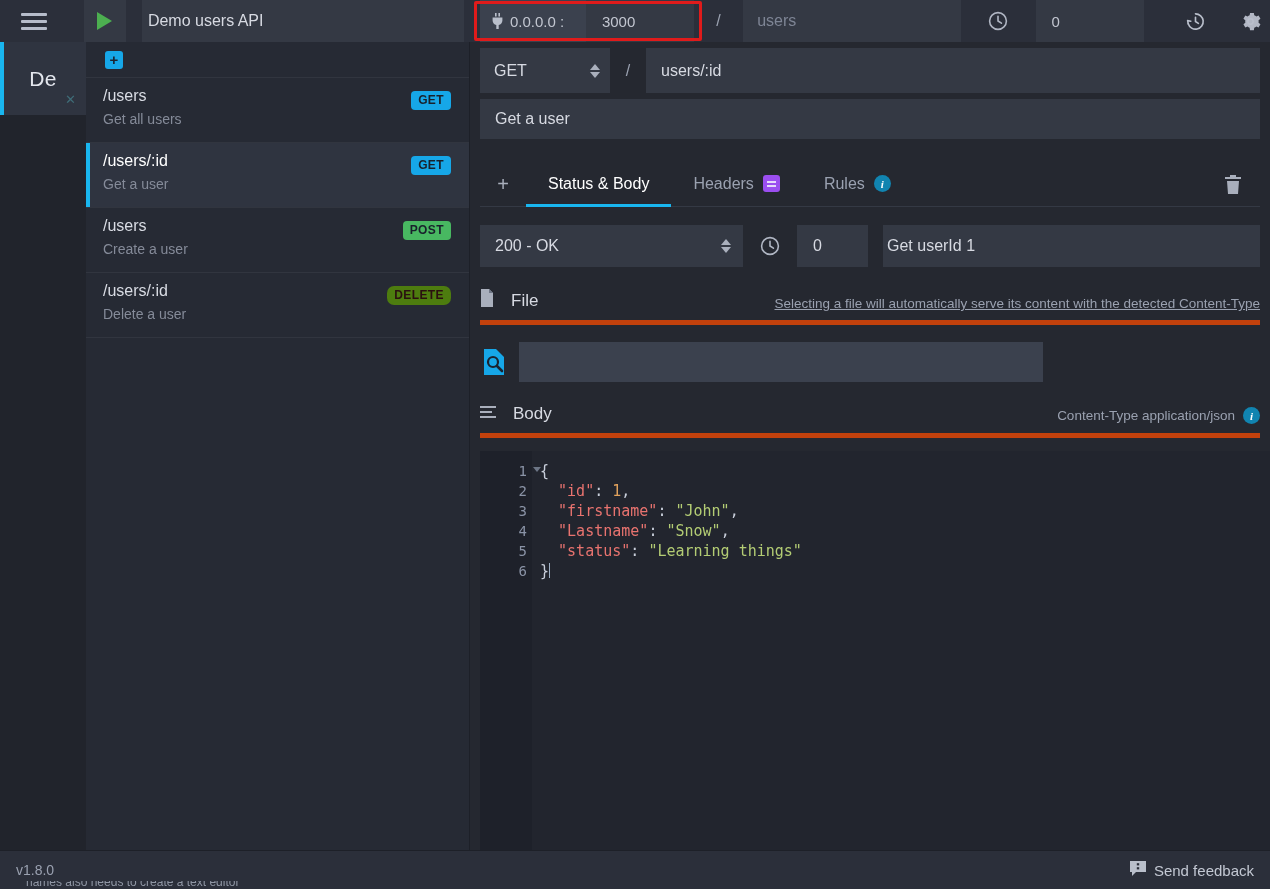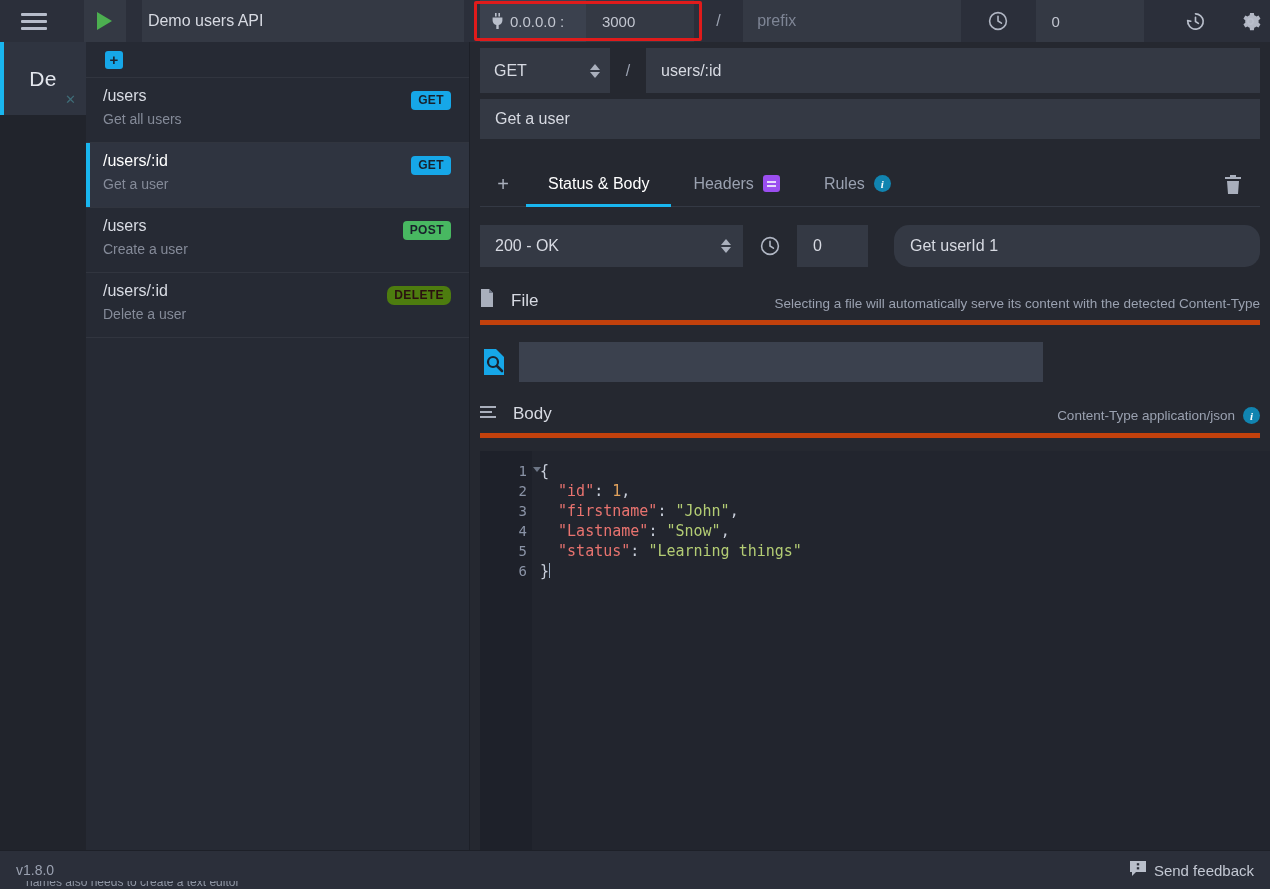--- a/index.html
+++ b/index.html
@@ -80,26 +80,26 @@
   .badge-hdr { width: 17px; height: 17px; border-radius: 3px; background: #9b4ef0; display: flex; align-items: center; justify-content: center; }
   .badge-hdr i { display: block; width: 9px; height: 2px; background: #e6d9fb; box-shadow: 0 4px 0 #e6d9fb; margin-top: -3px; }
   .badge-info { width: 17px; height: 17px; border-radius: 50%; background: #1184b0; color: #ffffff; font-size: 11px; font-weight: bold; font-style: italic; display: flex; align-items: center; justify-content: center; font-family: "Liberation Serif", serif; }
   .tabs-gap { flex: 1 1 auto; }
   .trash { width: 54px; display: flex; align-items: center; justify-content: center; cursor: pointer; }
 
   .row-status { height: 42px; margin: 18px 10px 0; display: flex; align-items: stretch; flex: 0 0 42px; }
   .sel-status { width: 263px; background: #343944; display: flex; align-items: center; justify-content: space-between; padding: 0 12px 0 15px; font-size: 16px; color: #d7dae2; cursor: pointer; }
   .st-clock { width: 54px; display: flex; align-items: center; justify-content: center; }
   .inp-lat { width: 71px; background: #343944; display: flex; align-items: center; padding-left: 16px; font-size: 16px; color: #d7dae2; cursor: text; }
-  .inp-label { flex: 1 1 auto; background: #343944; margin-left: 26px; display: flex; align-items: center; padding-left: 16px; font-size: 16px; color: #d7dae2; cursor: text; border-radius: 15px; }
+  .inp-label { flex: 1 1 auto; background: #343944; margin-left: 15px; display: flex; align-items: center; padding-left: 4px; font-size: 16px; color: #d7dae2; cursor: text; }
 
   .sect { margin: 22px 10px 0; flex: 0 0 auto; }
   .sect-head { display: flex; align-items: flex-end; gap: 17px; border-bottom: 5px solid #c2410c; padding-bottom: 9px; }
   .sect-title { font-size: 17px; color: #d7dae2; }
-  .sect-hint { margin-left: auto; font-size: 13.5px; color: #9aa1b0; }
+  .sect-hint { margin-left: auto; font-size: 13.5px; color: #9aa1b0; text-decoration: underline; }
   .sect-ct { margin-left: auto; display: flex; align-items: center; gap: 8px; font-size: 13.5px; color: #9aa1b0; }
 
   .file-row { display: flex; align-items: center; gap: 12px; margin: 17px 10px 0; flex: 0 0 auto; }
   .file-pick { width: 27px; display: flex; align-items: center; justify-content: center; cursor: pointer; }
   .file-inp { width: 524px; height: 40px; background: #3b414e; cursor: text; }
 
   
   .editor { margin: 13px 0 0 10px; flex: 1 1 auto; display: flex; background: #22252e; min-height: 0; overflow: hidden; }
   .gutter { width: 52px; flex: 0 0 52px; background: #1e212a; text-align: right; padding: 10px 0 0 0; font-family: "DejaVu Sans Mono", monospace; font-size: 14px; color: #8a93a6; }
   .gutter .gl { height: 20px; line-height: 20px; padding-right: 5px; position: relative; }
@@ -143,21 +143,21 @@
               <path d="M4 0h1.6v3.6H4zM7.4 0H9v3.6H7.4zM1.6 4.4h9.8v3.2c0 2.3-1.6 4.1-3.7 4.5V16H5.3v-3.9C3.2 11.7 1.6 9.9 1.6 7.6z" fill="#b9bfcb"></path>
             </svg>
         </span>
         <span>0.0.0.0 :</span>
       </div>
       <div class="tb-port">3000</div>
       <div class="redbox"></div>
     </div>
 
     <div class="tb-slash">/</div>
-    <div class="tb-prefix">prefix</div>
+    <div class="tb-prefix">users</div>
     <div class="tb-clockcell">
       <svg width="22" height="22" viewBox="0 0 22 22">
           <circle cx="11" cy="11" r="8.4" fill="none" stroke="#b0b6c3" stroke-width="1.6"></circle>
           <path d="M11 6.2V11l3.4 2.2" fill="none" stroke="#b0b6c3" stroke-width="1.6" stroke-linecap="round"></path>
         </svg>
     </div>
     <div class="tb-latency">0</div>
     <div class="tb-spacer"></div>
     <div class="tb-ico">
       <svg width="23" height="23" viewBox="0 0 24 24">

